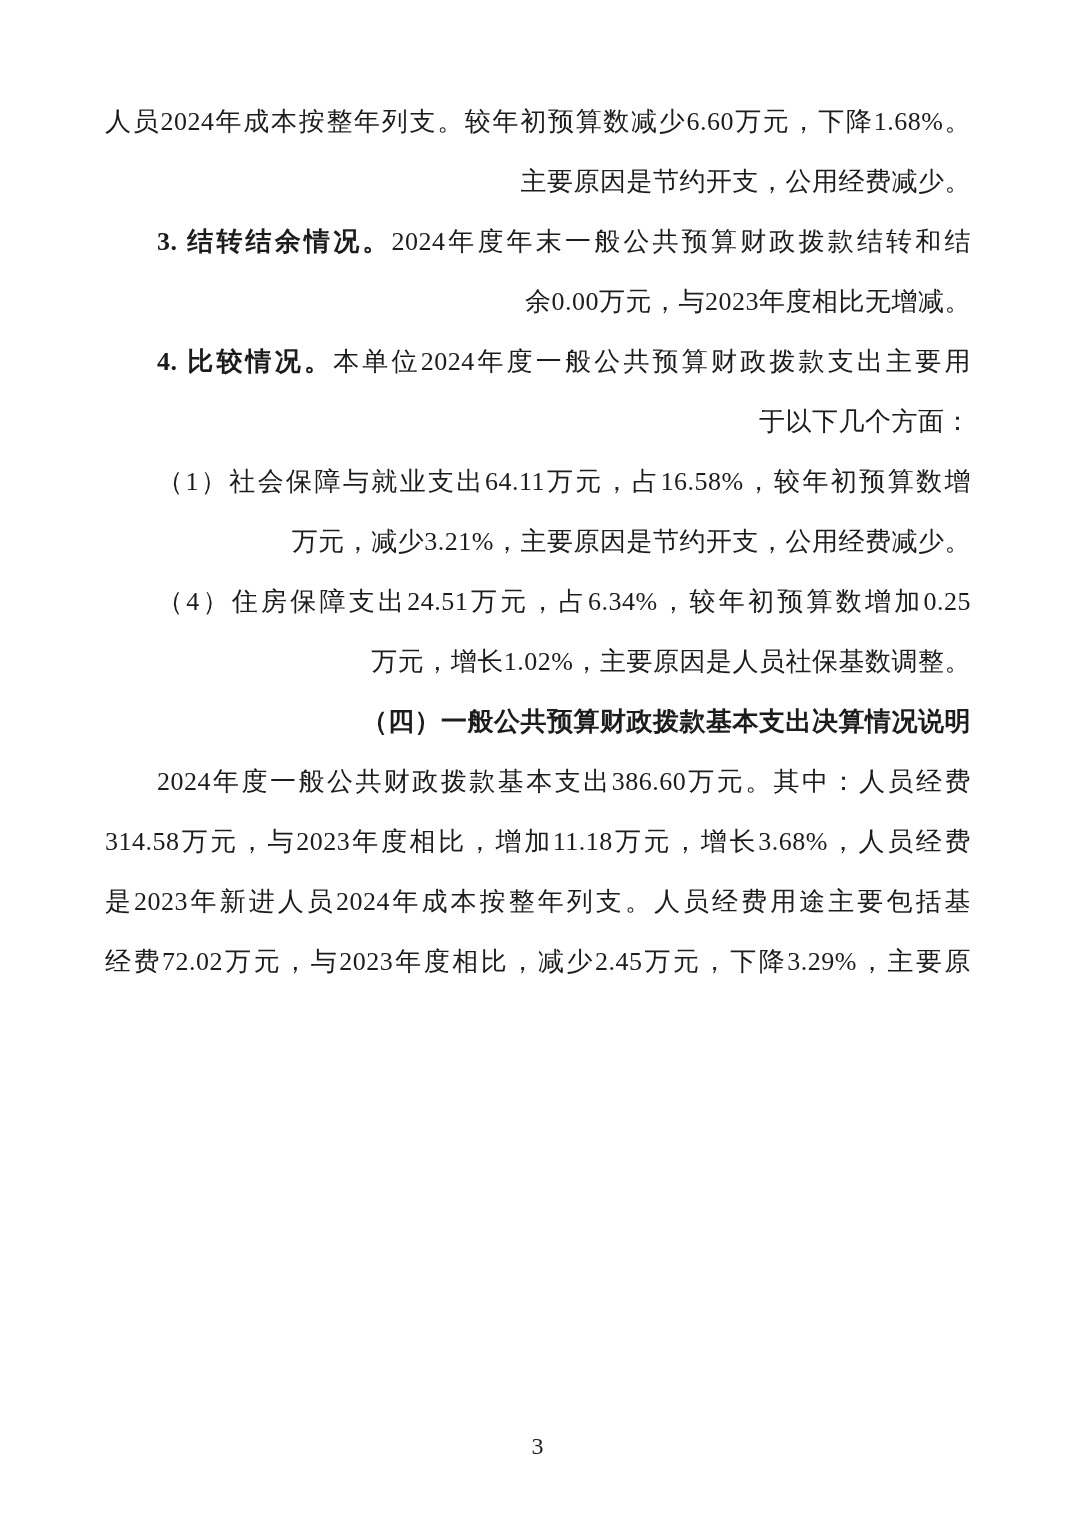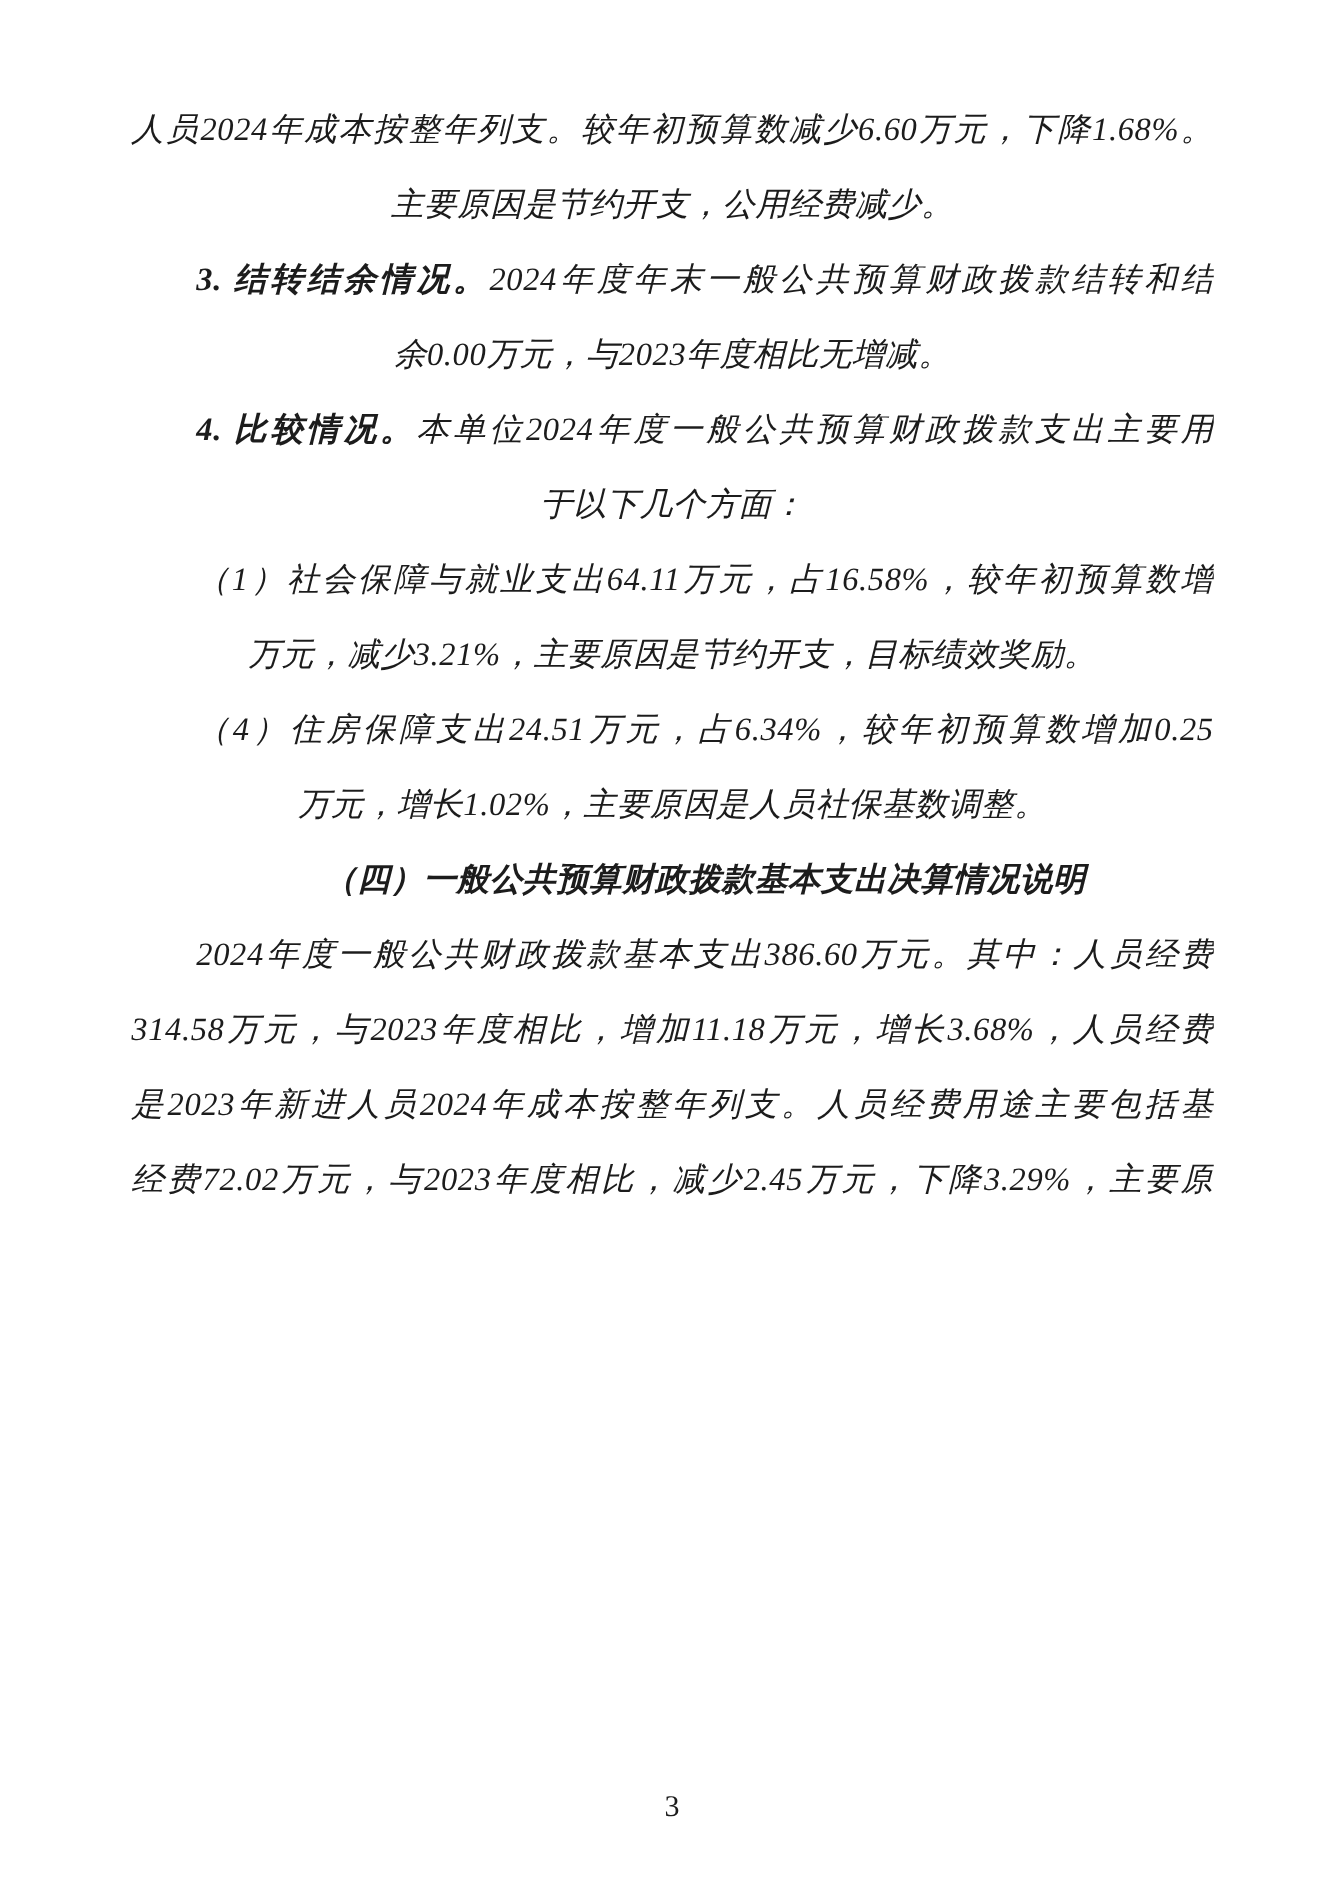--- a/index.html
+++ b/index.html
@@ -10,30 +10,29 @@
   body {
     width: 1075px;
     height: 1520px;
     position: relative;
     font-family: "Liberation Serif", "DejaVu Serif", serif;
     color: #1c1c1c;
   }
   .doc-body {
     position: absolute;
     left: 105px;
-    top: 74px;
+    top: 92px;
     width: 866px;
-    font-style: italic;
   }
   .line {
     font-size: 26px;
     line-height: 60px;
     height: 60px;
     letter-spacing: 0.5px;
-    text-align: center;
+    text-align: right;
     overflow: hidden;
     white-space: normal;
   }
   
   .j {
     text-align: justify;
     text-align-last: justify;
     -moz-text-align-last: justify;
   }
   
@@ -57,21 +56,21 @@
 <body>
 
 <div class="doc-body">
   <div class="line j"><span>人员2024年成本按整年列支。较年初预算数减少6.60万元，下降1.68%。</span></div>
   <div class="line"><span>主要原因是节约开支，公用经费减少。</span></div>
   <div class="line j ind"><b class="lead-bold">3. 结转结余情况。</b><span>2024年度年末一般公共预算财政拨款结转和结</span></div>
   <div class="line"><span>余0.00万元，与2023年度相比无增减。</span></div>
   <div class="line j ind"><b class="lead-bold">4. 比较情况。</b><span>本单位2024年度一般公共预算财政拨款支出主要用</span></div>
   <div class="line"><span>于以下几个方面：</span></div>
   <div class="line j ind"><span>（1）社会保障与就业支出64.11万元，占16.58%，较年初预算数增</span></div>
-  <div class="line"><span>万元，减少3.21%，主要原因是节约开支，目标绩效奖励。</span></div>
+  <div class="line"><span>万元，减少3.21%，主要原因是节约开支，公用经费减少。</span></div>
   <div class="line j ind"><span>（4）住房保障支出24.51万元，占6.34%，较年初预算数增加0.25</span></div>
   <div class="line"><span>万元，增长1.02%，主要原因是人员社保基数调整。</span></div>
   <div class="line ind heading"><span>（四）一般公共预算财政拨款基本支出决算情况说明</span></div>
   <div class="line j ind"><span>2024年度一般公共财政拨款基本支出386.60万元。其中：人员经费</span></div>
   <div class="line j"><span>314.58万元，与2023年度相比，增加11.18万元，增长3.68%，人员经费</span></div>
   <div class="line j"><span>是2023年新进人员2024年成本按整年列支。人员经费用途主要包括基</span></div>
   <div class="line j"><span>经费72.02万元，与2023年度相比，减少2.45万元，下降3.29%，主要原</span></div>
 </div>
 
 <div class="page-number">3</div>

